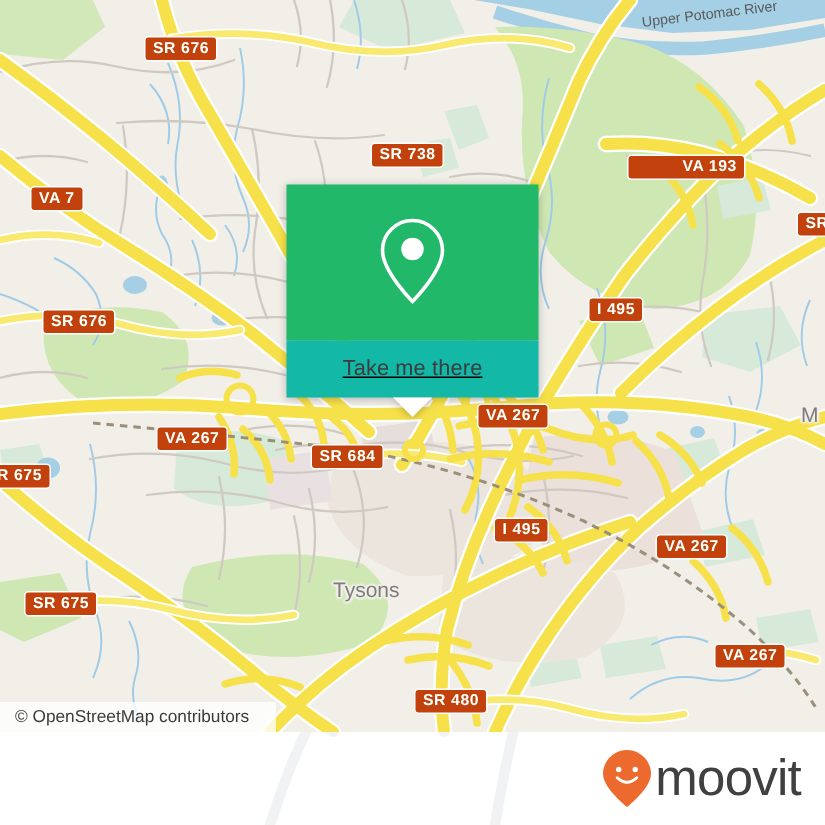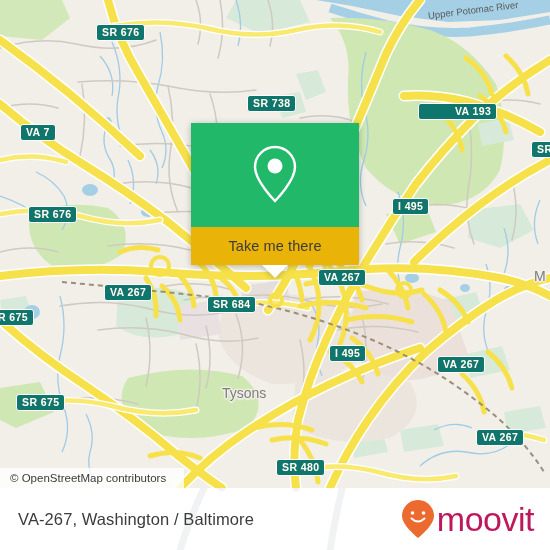--- a/index.html
+++ b/index.html
@@ -32,21 +32,21 @@
     position: absolute;
     left: 0; top: 0;
     width: 550px;
     height: 488px;
     display: block;
   }
 
   
   .shield {
     position: absolute;
-    background: #0f766e;
+    background: #c2410c;
     border: 1.5px solid #ffffff;
     border-radius: 3px;
     color: #ffffff;
     font-family: "Liberation Sans", sans-serif;
     font-size: 10.5px;
     font-weight: bold;
     letter-spacing: 0.4px;
     padding: 1px 5px 2px 5px;
     line-height: 12px;
     white-space: nowrap;
@@ -86,24 +86,25 @@
   }
   #infocard .card-top {
     height: 104px;
     background: #21b86a;
     display: flex;
     align-items: center;
     justify-content: center;
   }
   #infocard .card-bottom {
     height: 38px;
-    background: #eab308;
+    background: #14b8a6;
     display: flex;
     align-items: center;
     justify-content: center;
+    text-decoration: underline;
   }
   #infocard .card-label {
     color: #3c3c3c;
     font-family: "Liberation Sans", sans-serif;
     font-size: 14.5px;
     letter-spacing: 0.1px;
   }
   #infocard .card-tail {
     position: absolute;
     left: 50%;
@@ -161,21 +162,21 @@
   #brand {
     position: absolute;
     right: 16px;
     top: 50%;
     transform: translateY(-50%);
     display: flex;
     align-items: center;
     gap: 2px;
   }
   #brand-word {
-    color: #be185d;
+    color: #404040;
     font-family: "Liberation Sans", sans-serif;
     font-size: 34px;
     font-weight: normal;
     letter-spacing: -0.5px;
     line-height: 34px;
   }
 </style>
 </head>
 <body>
 
@@ -436,21 +437,20 @@
         <path d="M0 320 Q40 356 86 386 Q134 418 176 454 Q204 476 222 488"></path>
         <path d="M330 550 Q346 452 368 420 Q394 382 426 352 Q460 322 496 300 Q524 284 550 278"></path>
         <path d="M180 550 Q210 456 246 432 Q288 404 330 384 Q376 362 420 348"></path>
         <path d="M300 470 Q340 462 378 472 Q420 484 456 476"></path>
         <path d="M30 404 Q72 396 112 406 Q156 418 196 410"></path>
         <path d="M420 0 Q400 24 386 54 Q368 98 350 140 Q332 186 312 230 Q292 272 268 310"></path>
         <path d="M108 0 Q118 40 140 76 Q164 118 186 156 Q208 196 232 232"></path>
       </g>
     </svg>
 
-    <div id="footer-title">VA-267, Washington / Baltimore</div>
 
     <div id="brand">
       <svg width="34" height="40" viewBox="0 0 34 40">
         <path d="M17 1 C8.2 1 1 8.2 1 17 C1 26.5 17 39 17 39 C17 39 33 26.5 33 17 C33 8.2 25.8 1 17 1 Z" fill="#ec6a2d"></path>
         <circle cx="11.5" cy="14" r="1.8" fill="#ffffff"></circle>
         <circle cx="22.5" cy="14" r="1.8" fill="#ffffff"></circle>
         <path d="M10.5 19.5 Q17 25.5 23.5 19.5" fill="none" stroke="#ffffff" stroke-width="2" stroke-linecap="round"></path>
       </svg>
       <span id="brand-word">moovit</span>
     </div>

